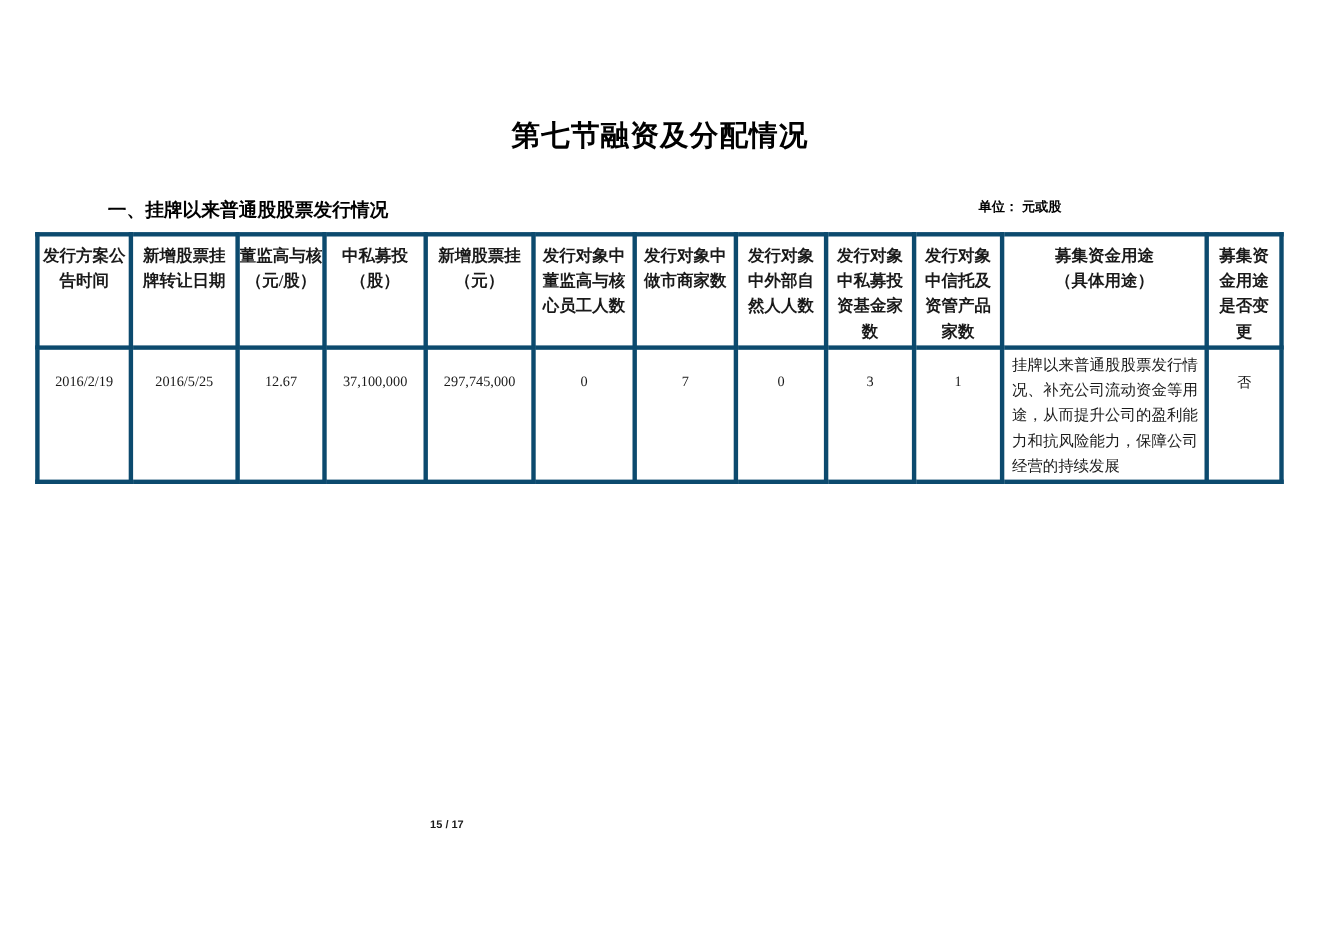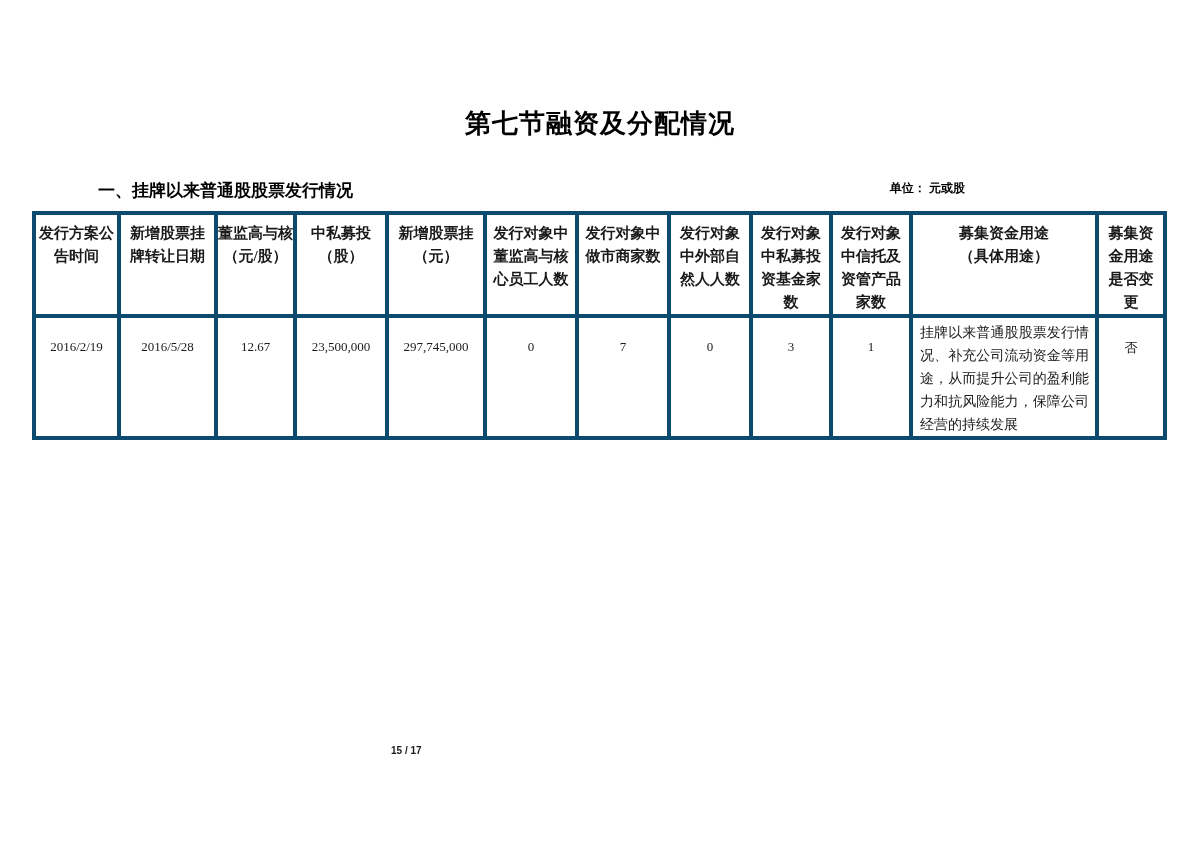--- a/index.html
+++ b/index.html
@@ -154,23 +154,23 @@
 （具体用途）</th>
         <th>募集资
 金用途
 是否变
 更</th>
       </tr>
     </thead>
     <tbody>
       <tr>
         <td>2016/2/19</td>
-        <td>2016/5/28</td>
+        <td>2016/5/25</td>
         <td>12.67</td>
-        <td>23,500,000</td>
+        <td>37,100,000</td>
         <td>297,745,000</td>
         <td>0</td>
         <td>7</td>
         <td>0</td>
         <td>3</td>
         <td>1</td>
         <td class="cell-longtext">挂牌以来普通股股票发行情况、补充公司流动资金等用途，从而提升公司的盈利能力和抗风险能力，保障公司经营的持续发展</td>
         <td>否</td>
       </tr>
     </tbody>

